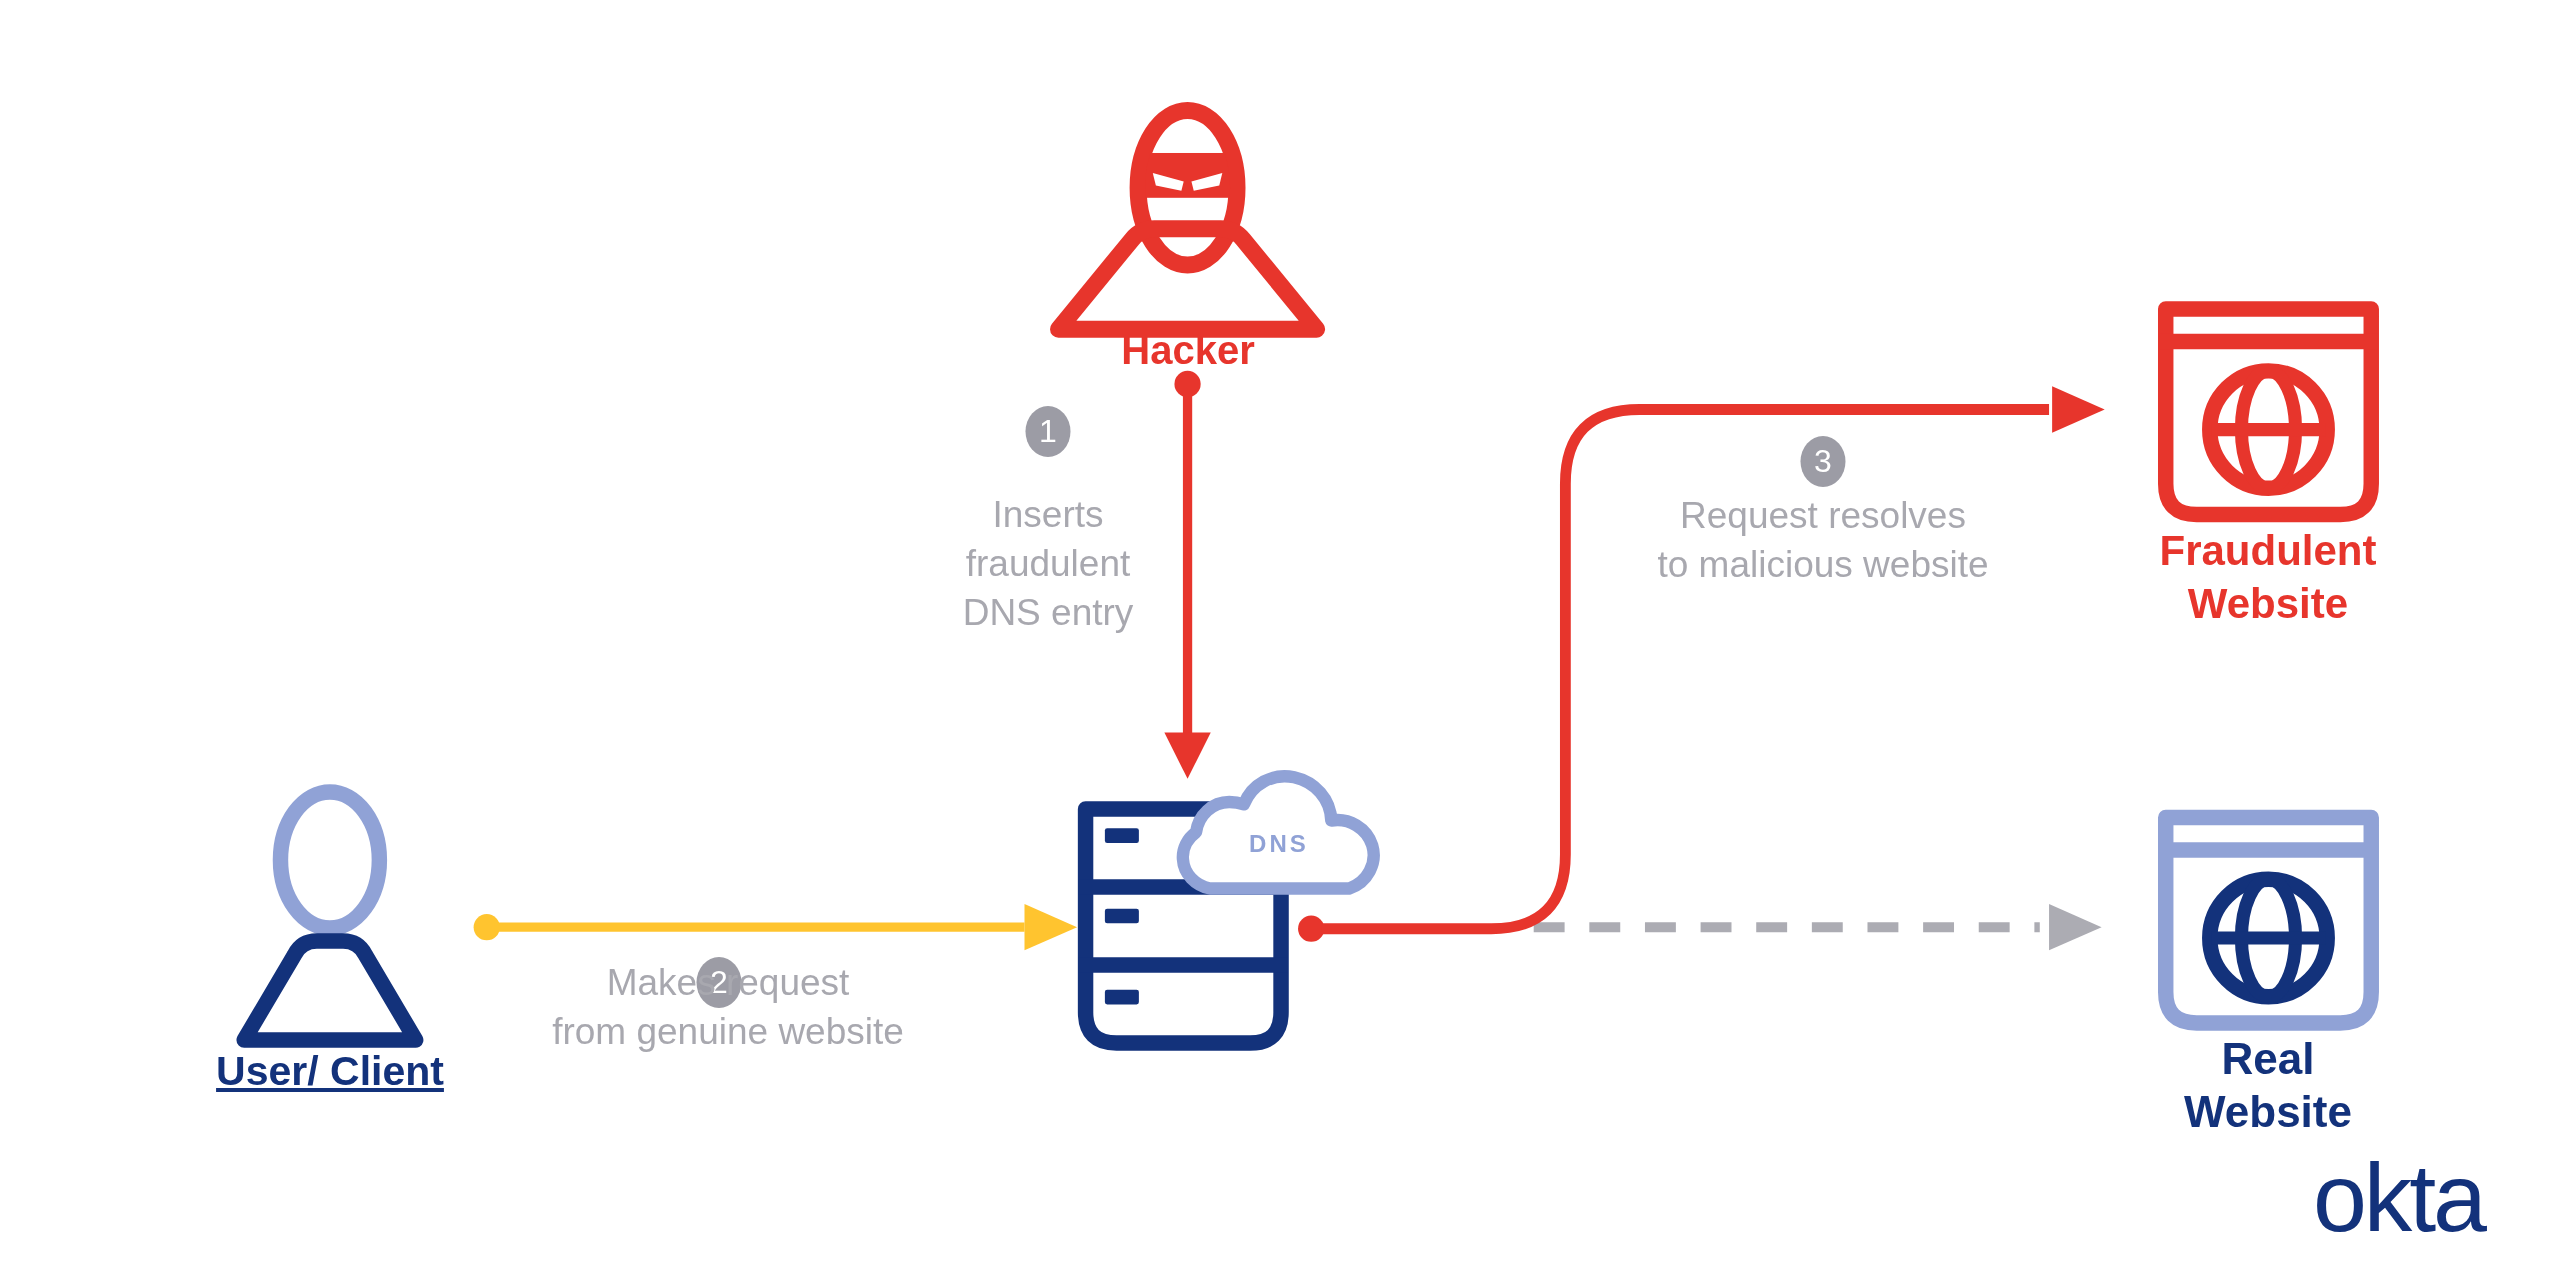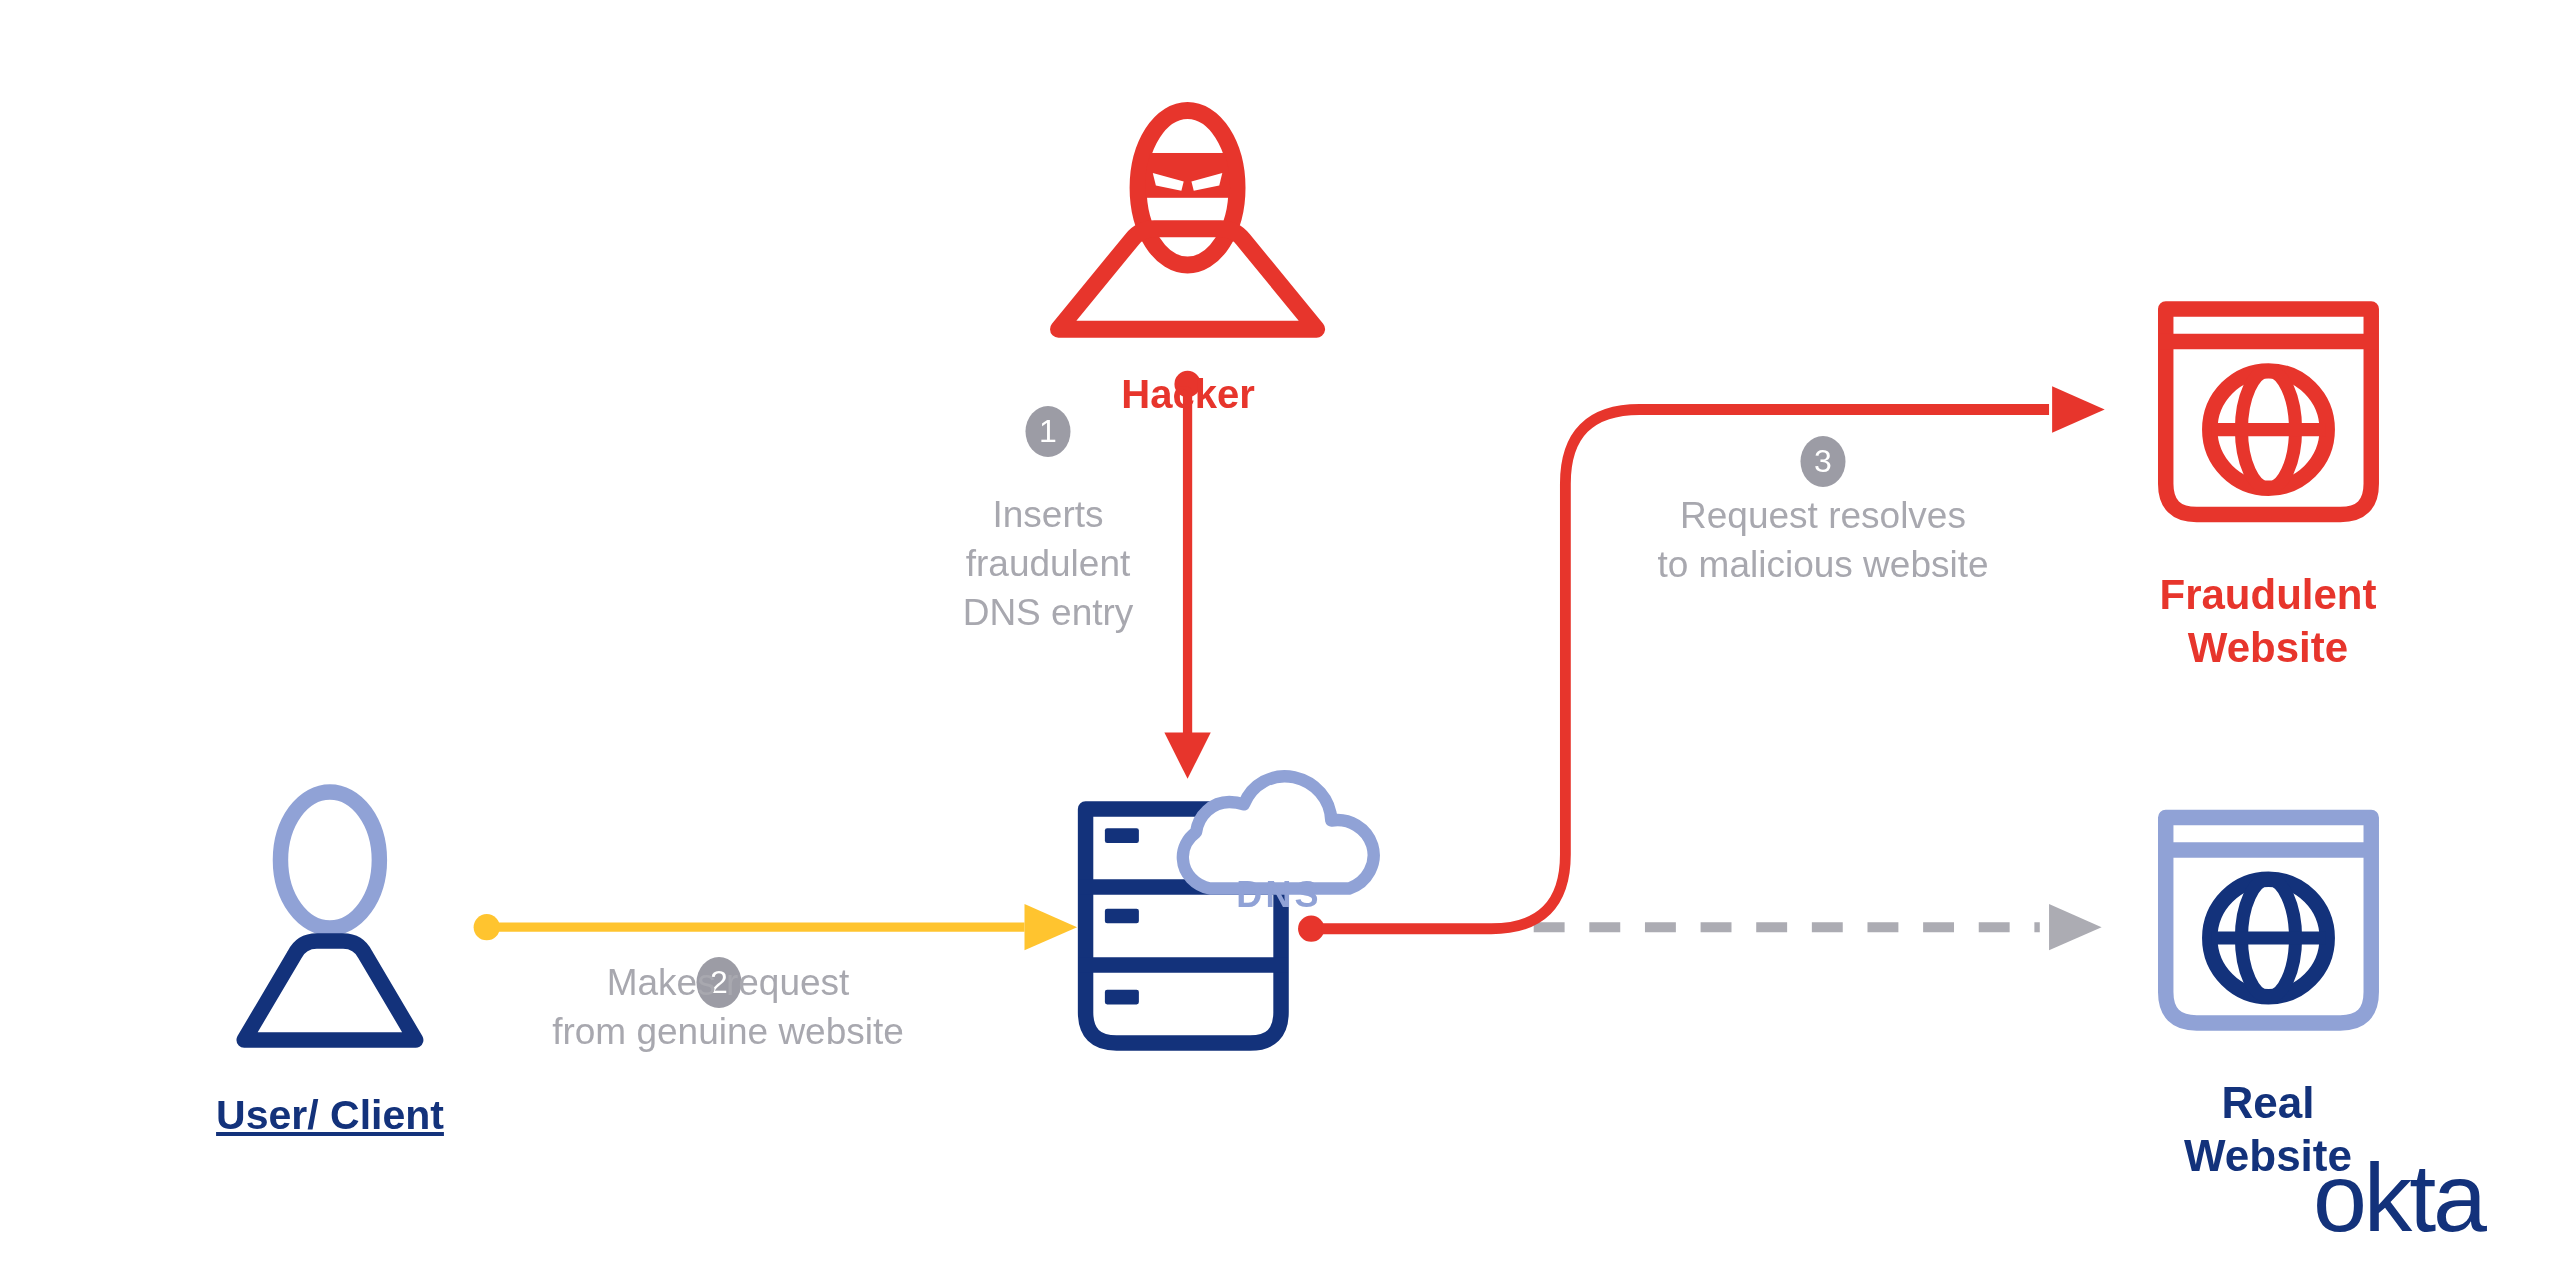--- a/index.html
+++ b/index.html
@@ -1,30 +1,30 @@
 <!DOCTYPE html>
 <html style="font-size:12.4px"><head>
 <meta charset="utf-8">
 <style>
   html,body{margin:0;padding:0;background:#fff;}
   .canvas{position:relative;width:2576px;height:1288px;background:#ffffff;overflow:hidden;
           font-family:"Liberation Sans", sans-serif;}
   .canvas svg{position:absolute;left:0;top:0;}
   .label{position:absolute;transform:translateX(-50%);text-align:center;white-space:pre-line;}
-  .entity{font-weight:bold;margin-top:44px;}
+  .entity{font-weight:bold;}
   .red{color:#E7352C;}
   .navy{color:#13327B;}
   .peri{color:#90A2D6;}
   .caption{color:#A8A8AF;font-size:37px;line-height:49px;font-weight:400;}
   .badge{position:absolute;transform:translateX(-50%);width:45px;height:51px;border-radius:50%;
          background:#9C9CA5;color:#ffffff;font-size:32px;font-weight:400;
          display:flex;align-items:center;justify-content:center;}
   .hacker-label{left:1188px;top:328px;font-size:40px;}
   .user-label{left:330px;top:1048px;font-size:41px;text-decoration:underline;}
-  .dns-label{left:1279px;top:874px;font-size:36px;letter-spacing:3.1px;font-weight:bold;}
+  .dns-label{left:1279px;top:830px;font-size:24px;letter-spacing:3.1px;font-weight:bold;}
   .fraud-label{left:2268px;top:524px;font-size:42px;line-height:53px;}
   .real-label{left:2268px;top:1032px;font-size:44px;line-height:53px;}
   .badge-1{left:1048px;top:406px;}
   .badge-2{left:719px;top:957px;}
   .badge-3{left:1823px;top:436px;}
   .cap-1{left:1048px;top:490px;}
   .cap-2{left:728px;top:958px;}
   .cap-3{left:1823px;top:491px;}
   .okta{position:absolute;left:2313px;top:1142px;font-size:97px;font-weight:normal;
         letter-spacing:-3.1px;color:#13327B;}

